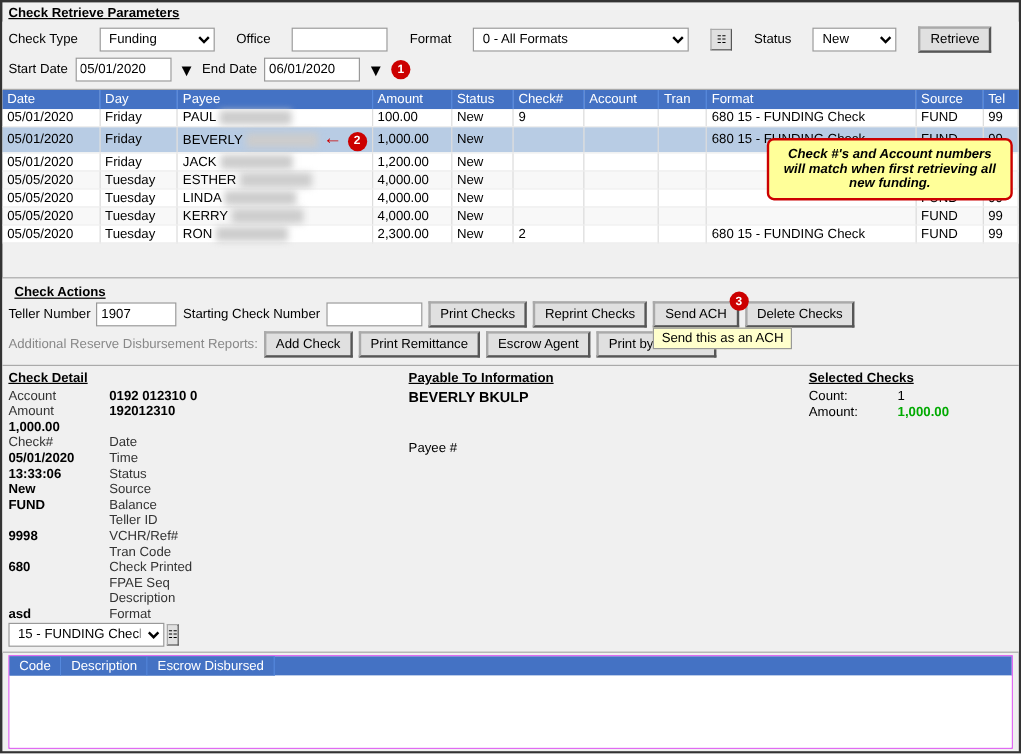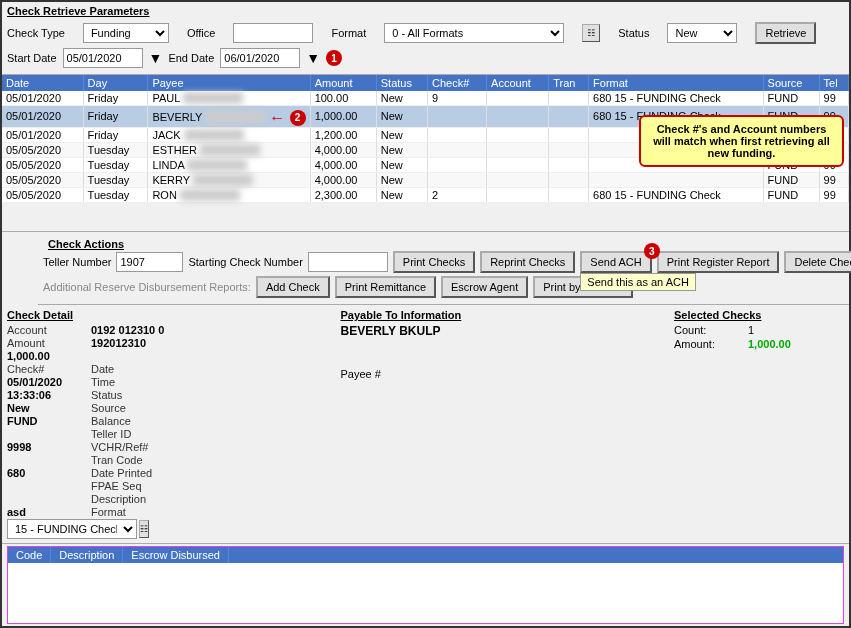--- a/index.html
+++ b/index.html
@@ -49,21 +49,21 @@
     }
     
     select, input[type="text"] {
       font-size: 11px;
       height: 20px;
       border: 1px solid #999;
       background: white;
       padding: 1px 3px;
     }
     
-    .check-type-select { width: 86px; }
+    .check-type-select { width: 96px; }
     .office-input { width: 80px; }
     .date-input { width: 80px; }
     
     .retrieve-btn {
       font-size: 11px;
       height: 22px;
       padding: 2px 8px;
       background: #e0e0e0;
       border: 2px outset #aaa;
       cursor: pointer;
@@ -116,21 +116,20 @@
       white-space: nowrap;
     }
     
     td.amount { text-align: left; }
     
     
     .check-actions-section {
       background: #f0f0f0;
       padding: 3px 5px;
       border-bottom: 1px solid #aaa;
-      margin-left: 36px;
     }
     
     .check-actions-row {
       display: flex;
       align-items: center;
       gap: 5px;
       margin-bottom: 3px;
     }
     
     .action-btn {
@@ -449,40 +448,39 @@
     <td>2</td>
     <td></td>
     <td></td>
     <td>680 15 - FUNDING Check</td>
     <td>FUND</td>
     <td>99</td>
   </tr>
         </tbody>
     </table>
 
-    <div class="callout-box" style="position:absolute; top:40px; right:5px; width:205px; z-index:5;">
+    <div class="callout-box" style="position:absolute; top:40px; right:5px; width:205px; z-index:5;font-style:italic;">
       <span>Check #'s and Account numbers will match when first retrieving all new funding.</span>
     </div>
   </div>
 
   <div class="check-actions-section">
     <div class="section-title">Check Actions</div>
     <div class="check-actions-row">
       <label>Teller Number</label>
       <input type="text" class="teller-input" value="1907" style="">
       <label>Starting Check Number</label>
       <input type="text" class="check-num-input" style="">
       <button class="action-btn">Print Checks</button>
       <button class="action-btn">Reprint Checks</button>
       <div style="position:relative; display:inline-block;">
         <button class="action-btn">Send ACH</button>
         <div class="tooltip-box" style="top:22px; left:0; display:block;">Send this as an ACH</div>
         <span class="circle-num" style="position:absolute; top:-8px; right:-8px;">3</span>
       </div>
-      <button class="action-btn">Print Register Report</button>
       <button class="action-btn">Delete Checks</button>
     </div>
     <div class="check-actions-row">
       <span class="additional-reports">Additional Reserve Disbursement Reports:</span>
       <button class="action-btn">Add Check</button>
       <button class="action-btn">Print Remittance</button>
       <button class="action-btn">Escrow Agent</button>
       <button class="action-btn">Print by Account</button>
     </div>
   </div>
@@ -518,21 +516,21 @@
 
         <span class="detail-label">Teller ID</span>
         <span class="detail-value">9998</span>
 
         <span class="detail-label">VCHR/Ref#</span>
         <span class="detail-value"></span>
 
         <span class="detail-label">Tran Code</span>
         <span class="detail-value">680</span>
 
-        <span class="detail-label">Date Printed</span>
+        <span class="detail-label">Check Printed</span>
         <span class="detail-value"></span>
 
         <span class="detail-label">FPAE Seq</span>
         <span class="detail-value"></span>
 
         <span class="detail-label">Description</span>
         <span class="detail-value">asd</span>
 
         <span class="detail-label">Format</span>
         <span style="display:flex; align-items:center; gap:2px;">

